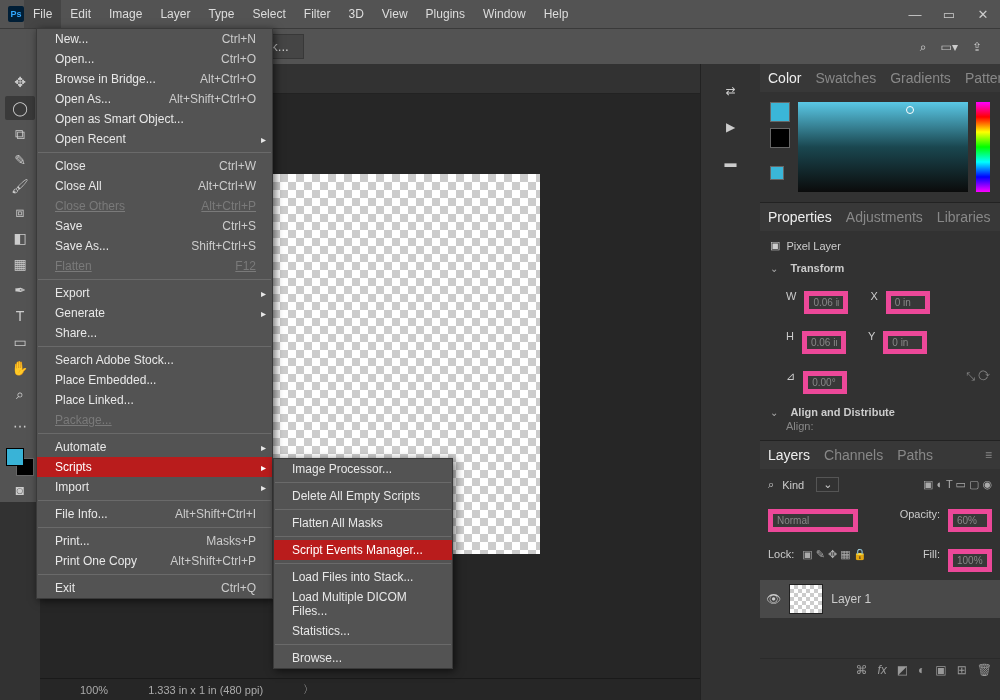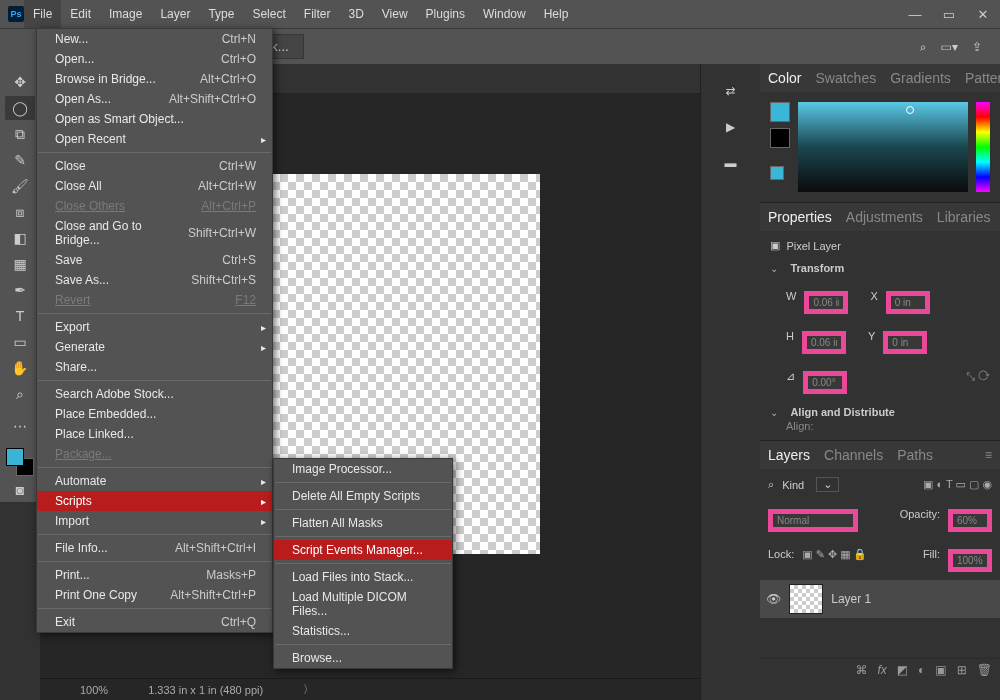--- a/index.html
+++ b/index.html
@@ -310,33 +310,29 @@
     </div>
     <div class="row">
       <span>Close All</span>
       <span style="color: rgb(204, 204, 204);">Alt+Ctrl+W</span>
     </div>
     <div class="row disabled">
       <span>Close Others</span>
       <span style="color: rgb(122, 122, 122);">Alt+Ctrl+P</span>
     </div>
     <div class="row">
-      <span>Close and Go to Bridge...</span>
-      <span style="color: rgb(204, 204, 204);">Shift+Ctrl+W</span>
-    </div>
-    <div class="row">
       <span>Save</span>
       <span style="color: rgb(204, 204, 204);">Ctrl+S</span>
     </div>
     <div class="row">
       <span>Save As...</span>
       <span style="color: rgb(204, 204, 204);">Shift+Ctrl+S</span>
     </div>
     <div class="row disabled">
-      <span>Revert</span>
+      <span>Flatten</span>
       <span style="color: rgb(122, 122, 122);">F12</span>
     </div>
     <div class="sep"></div>
     <div class="row sub">
       <span>Export</span>
     </div>
     <div class="row sub">
       <span>Generate</span>
     </div>
     <div class="row">

